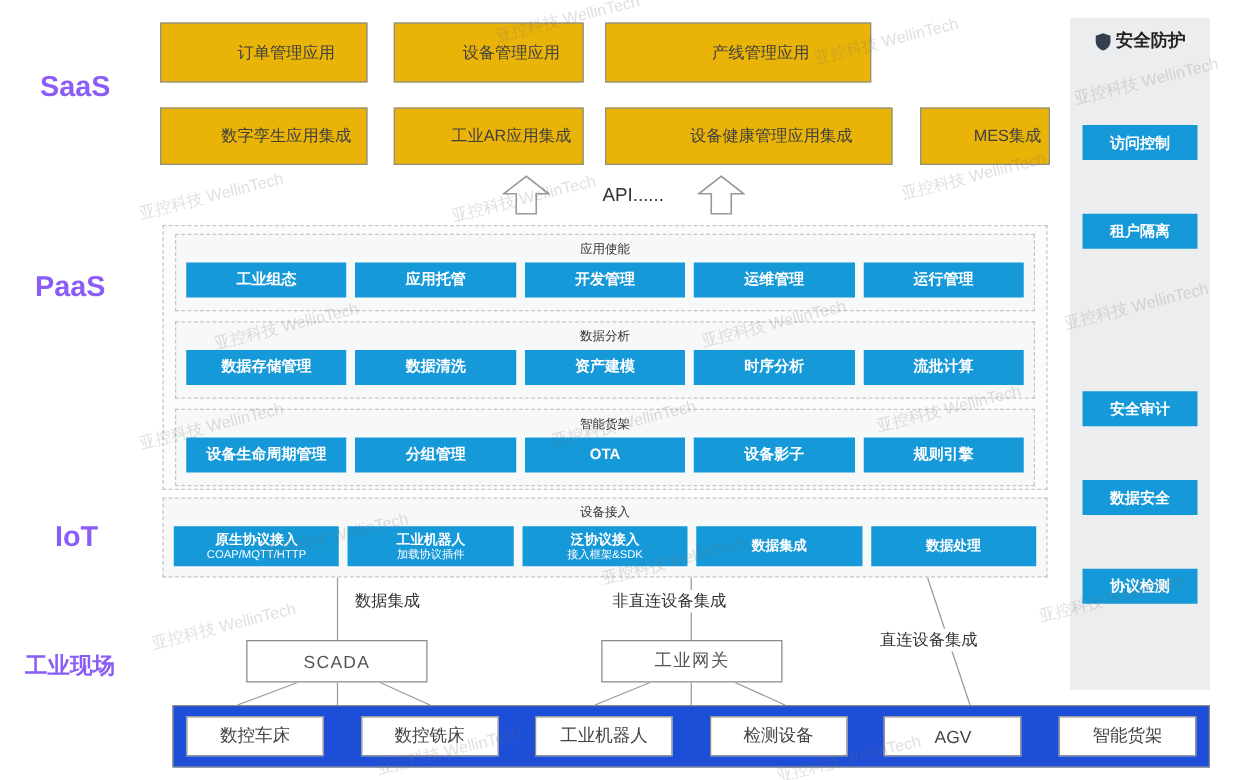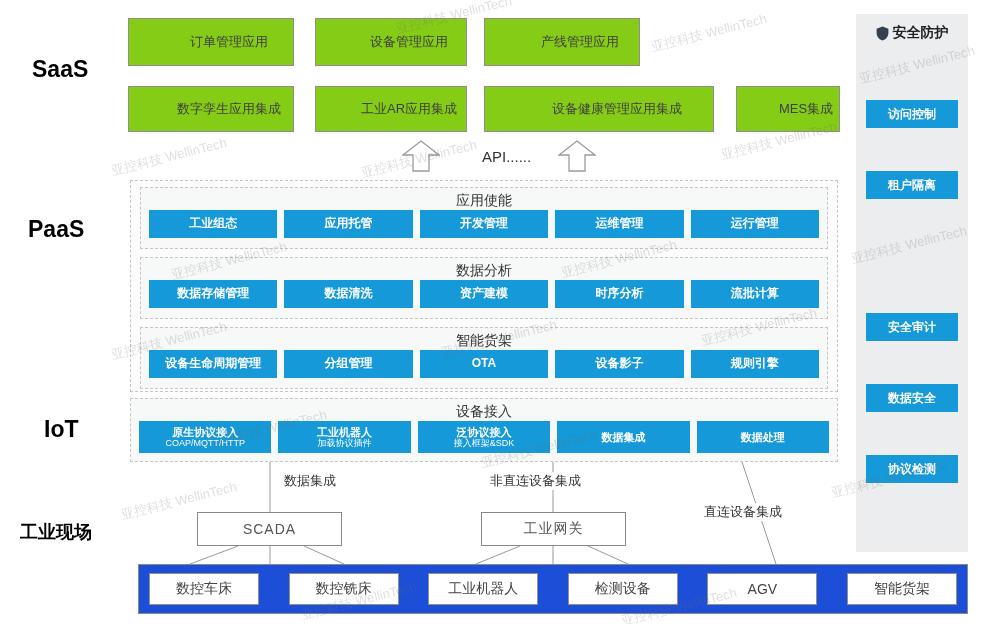--- a/index.html
+++ b/index.html
@@ -1,27 +1,27 @@
 <!DOCTYPE html>
 <html style="--accent: #1699d8; --panel: #ecedef;"><head>
 <meta charset="utf-8">
 <style>
   :root { --accent:#1699d8; --panel:#ecedef; --line:#9a9a9a; --boxborder:#8f8f8f; }
   * { margin:0; padding:0; box-sizing:border-box; }
   body { font-family:"Liberation Sans","DejaVu Sans",sans-serif; background:#fff; }
   .canvas { position:relative; width:1000px; height:624px; background:#fff; overflow:hidden; }
 
-  .layer-label { position:absolute; font-weight:bold; color:#000000; }
-
-  .white-box { position:absolute; background:#84cc16; border:1px solid var(--boxborder);
+  .layer-label { position:absolute; font-weight:bold; color:#8b5cf6; }
+
+  .white-box { position:absolute; background:#eab308; border:1px solid var(--boxborder);
     display:flex; align-items:center; justify-content:center; font-size:13px; color:#404040;padding-left:36px; }
 
   .dash-outer { position:absolute; border:1px dashed #c6c6c6; background:#fcfcfc; }
   .section { position:absolute; border:1px dashed #c6c6c6; background:#f7f8f8; }
-  .section-title { text-align:center; font-size:14px; color:#333; padding-top:4px; height:20px; }
+  .section-title { text-align:center; font-size:10px; color:#333; padding-top:4px; height:20px; }
   .items-row { display:flex; gap:7px; padding:2px 8px 0; }
   .blue-btn { background:var(--accent); color:#fff; flex:1; height:28px;
     display:flex; flex-direction:column; align-items:center; justify-content:center;
     font-size:12px; font-weight:bold; line-height:1.15; }
   .iot-btn { height:32px; }
   .iot-btn .bt { font-size:11px; }
   .iot-btn .bs { font-size:9px; font-weight:normal; }
 
   .api-text { position:absolute; font-size:15px; color:#333; }
   .arrow-svg { position:absolute; }
@@ -68,21 +68,21 @@
     </g>
   </svg>
 
   <div class="layer-label" style="left:32px;top:56px;font-size:23px">SaaS</div>
   <div class="layer-label" style="left:28px;top:216px;font-size:23px">PaaS</div>
   <div class="layer-label" style="left:44px;top:416px;font-size:23px">IoT</div>
   <div class="layer-label" style="left:20px;top:520px;font-size:18px">工业现场</div>
 
   <div class="white-box level2" style="left:128px;top:18px;width:166px;height:48px">订单管理应用</div>
   <div class="white-box level2" style="left:315px;top:18px;width:152px;height:48px">设备管理应用</div>
-  <div class="white-box level2" style="left:484px;top:18px;width:156px;height:48px">产线管理应用</div>
+  <div class="white-box level2" style="left:484px;top:18px;width:213px;height:48px">产线管理应用</div>
 
   <div class="white-box level2" style="left:128px;top:86px;width:166px;height:46px">数字孪生应用集成</div>
   <div class="white-box level2" style="left:315px;top:86px;width:152px;height:46px">工业AR应用集成</div>
   <div class="white-box level2" style="left:484px;top:86px;width:230px;height:46px">设备健康管理应用集成</div>
   <div class="white-box level2" style="left:736px;top:86px;width:104px;height:46px">MES集成</div>
 
   <svg class="arrow-svg" style="left:402px;top:140px" width="38" height="32">
     <polygon points="19,1 37,15 27,15 27,31 11,31 11,15 1,15" fill="#fff" stroke="#9a9a9a" stroke-width="1.3"></polygon>
   </svg>
   <svg class="arrow-svg" style="left:558px;top:140px" width="38" height="32">

